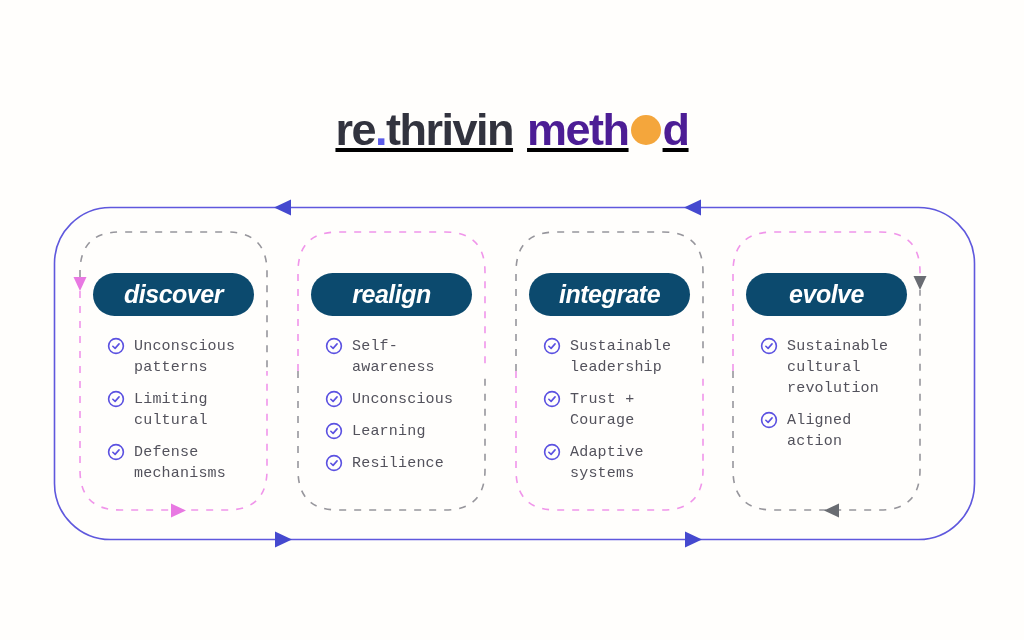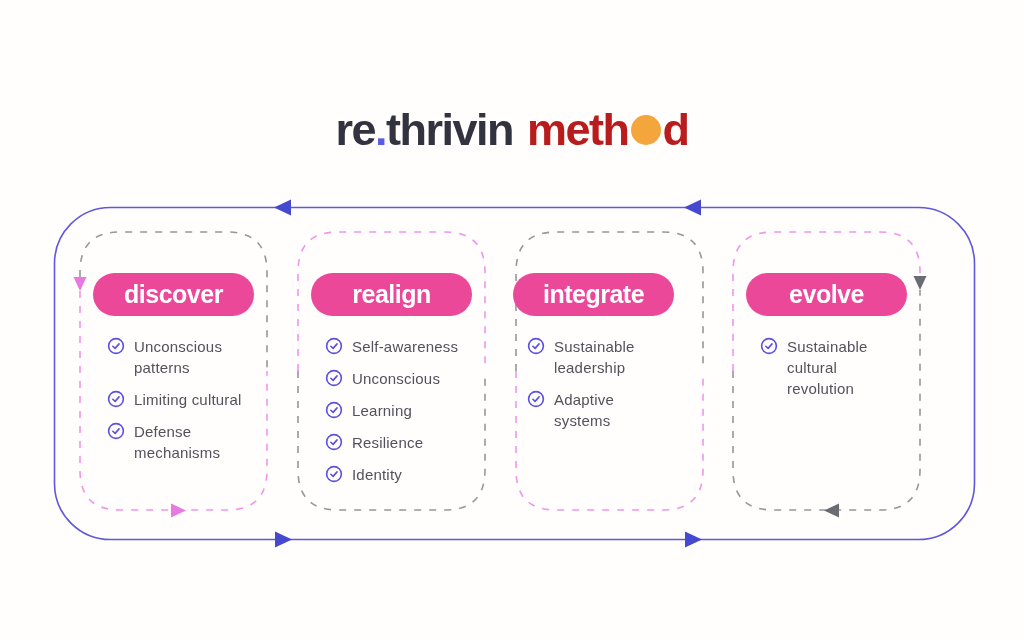--- a/index.html
+++ b/index.html
@@ -9,47 +9,48 @@
     position:relative;overflow:hidden;
   }
   .stage{position:absolute;inset:0;}
 
   
   .title{
     position:absolute;top:103px;left:0;width:1024px;
     display:flex;justify-content:center;align-items:baseline;
     font-size:45px;font-weight:800;letter-spacing:-1.5px;line-height:1.2;
     user-select:none;
+    text-decoration:underline;
   }
   .t-dark{color:#32333e;}
-  .t-accent{color:#b91c1c;}
+  .t-accent{color:#4c1d95;}
   .t-dot{color:#5b5be8;}
   .t-space{width:14px;}
   .orange-dot{
     display:inline-block;width:30px;height:30px;border-radius:50%;
     background:#f4a63c;margin:0 2px;vertical-align:-1px;
   }
 
   
   svg.deco{position:absolute;left:0;top:0;z-index:0;}
 
   
   .card{position:absolute;top:232px;width:187px;height:278px;z-index:1;}
   .card.c0{left:80px;}
   .card.c1{left:298px;}
-  .card.c2{left:500px;}
+  .card.c2{left:516px;}
   .card.c3{left:733px;}
 
   .pill{
     margin:41px auto 0;width:161px;height:43px;border-radius:22px;
-    background:#ec4899;color:#ffffff;
+    background:#0c4a6e;color:#ffffff;
     display:flex;align-items:center;justify-content:center;
-    font-size:25px;font-weight:700;letter-spacing:-0.5px;
-  }
-  ul.items{list-style:none;margin:20px 0 0;padding:0 8px 0 27px;}
+    font-size:25px;font-weight:700;letter-spacing:-0.5px;font-style:italic;
+  }
+  ul.items{list-style:none;margin:20px 0 0;padding:0 8px 0 27px;font-family:Liberation Mono, monospace;}
   li.item{
     display:flex;align-items:flex-start;gap:9px;margin-bottom:11px;
   }
   .check-icon{flex:0 0 auto;width:18px;height:18px;margin-top:1px;color:#5b51e1;}
   .item-text{
     font-size:15px;line-height:1.4;color:#53525c;letter-spacing:0.2px;
     white-space:pre-line;
   }
 </style>
 </head>
@@ -148,40 +149,41 @@
           </svg>
         <span class="item-text">Learning</span>
       </li>
       <li class="item">
         <svg class="check-icon" viewBox="0 0 20 20">
             <circle cx="10" cy="10" r="8.2" fill="none" stroke="currentColor" stroke-width="1.8"></circle>
             <path d="M6.5 10.3 L9 12.6 L13.4 7.6" fill="none" stroke="currentColor" stroke-width="1.8" stroke-linecap="round" stroke-linejoin="round"></path>
           </svg>
         <span class="item-text">Resilience</span>
       </li>
-      <li class="item">
-        <svg class="check-icon" viewBox="0 0 20 20">
-            <circle cx="10" cy="10" r="8.2" fill="none" stroke="currentColor" stroke-width="1.8"></circle>
-            <path d="M6.5 10.3 L9 12.6 L13.4 7.6" fill="none" stroke="currentColor" stroke-width="1.8" stroke-linecap="round" stroke-linejoin="round"></path>
-          </svg>
-        <span class="item-text">Identity</span>
-      </li>
     </ul>
   </div>
 
   <div class="card c2">
     <div class="pill">integrate</div>
     <ul class="items">
       <li class="item">
         <svg class="check-icon" viewBox="0 0 20 20">
             <circle cx="10" cy="10" r="8.2" fill="none" stroke="currentColor" stroke-width="1.8"></circle>
             <path d="M6.5 10.3 L9 12.6 L13.4 7.6" fill="none" stroke="currentColor" stroke-width="1.8" stroke-linecap="round" stroke-linejoin="round"></path>
           </svg>
         <span class="item-text">Sustainable
 leadership</span>
+      </li>
+      <li class="item">
+        <svg class="check-icon" viewBox="0 0 20 20">
+            <circle cx="10" cy="10" r="8.2" fill="none" stroke="currentColor" stroke-width="1.8"></circle>
+            <path d="M6.5 10.3 L9 12.6 L13.4 7.6" fill="none" stroke="currentColor" stroke-width="1.8" stroke-linecap="round" stroke-linejoin="round"></path>
+          </svg>
+        <span class="item-text">Trust +
+Courage</span>
       </li>
       <li class="item">
         <svg class="check-icon" viewBox="0 0 20 20">
             <circle cx="10" cy="10" r="8.2" fill="none" stroke="currentColor" stroke-width="1.8"></circle>
             <path d="M6.5 10.3 L9 12.6 L13.4 7.6" fill="none" stroke="currentColor" stroke-width="1.8" stroke-linecap="round" stroke-linejoin="round"></path>
           </svg>
         <span class="item-text">Adaptive
 systems</span>
       </li>
     </ul>
@@ -192,16 +194,23 @@
     <ul class="items">
       <li class="item">
         <svg class="check-icon" viewBox="0 0 20 20">
             <circle cx="10" cy="10" r="8.2" fill="none" stroke="currentColor" stroke-width="1.8"></circle>
             <path d="M6.5 10.3 L9 12.6 L13.4 7.6" fill="none" stroke="currentColor" stroke-width="1.8" stroke-linecap="round" stroke-linejoin="round"></path>
           </svg>
         <span class="item-text">Sustainable
 cultural
 revolution</span>
       </li>
+      <li class="item">
+        <svg class="check-icon" viewBox="0 0 20 20">
+            <circle cx="10" cy="10" r="8.2" fill="none" stroke="currentColor" stroke-width="1.8"></circle>
+            <path d="M6.5 10.3 L9 12.6 L13.4 7.6" fill="none" stroke="currentColor" stroke-width="1.8" stroke-linecap="round" stroke-linejoin="round"></path>
+          </svg>
+        <span class="item-text">Aligned action</span>
+      </li>
     </ul>
   </div>
 
 </div>
 
 </body></html>

